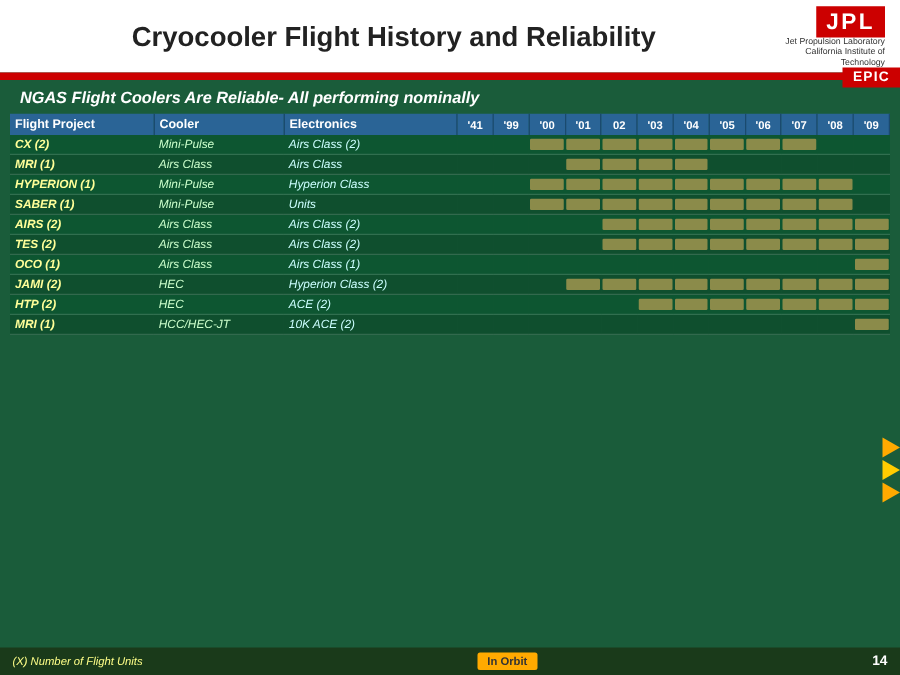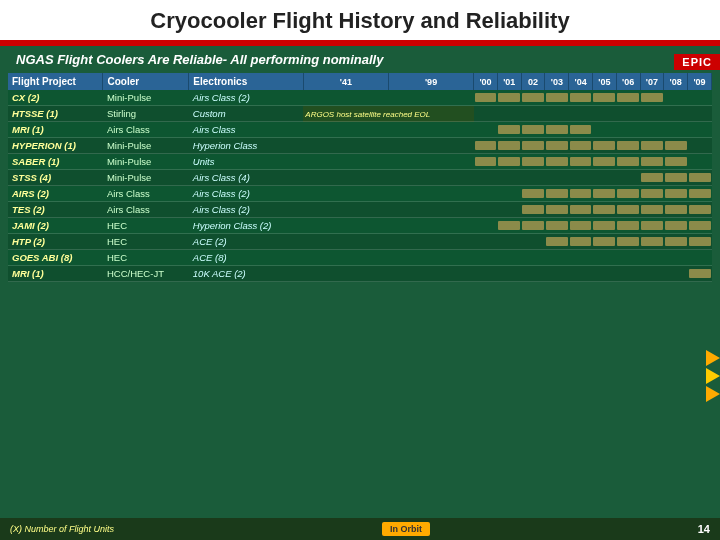--- a/index.html
+++ b/index.html
@@ -162,20 +162,21 @@
     }
 
     .flight-table tbody td.project {
       font-weight: bold;
       color: #ffff99;
       font-style: italic;
     }
 
     .flight-table tbody td.cooler {
       color: #ccffcc;
+      font-style: italic;
       margin-left: 28px;
     }
 
     .flight-table tbody td.electronics {
       color: #ccffff;
       font-style: italic;
     }
 
     .argos-note {
       color: #ffff88;
@@ -241,20 +242,27 @@
     table.flight-table colgroup col.cool { width: 60px; }
     table.flight-table colgroup col.elec { width: 80px; }
     table.flight-table colgroup col.yr { width: 18px; }
   </style>
 </head>
 <body>
 
 <div class="top-panel">
   <div class="main-title">Cryocooler Flight History and Reliability</div>
 
+  <div class="jpl-logo">
+    <div class="jpl-badge">JPL</div>
+    <div class="jpl-sub">
+      <span>Jet Propulsion Laboratory</span><br>
+      <span>California Institute of Technology</span>
+    </div>
+  </div>
 </div>
 
 <div class="red-stripe"></div>
 
 <div class="epic-badge">EPIC</div>
 
 <div class="subtitle">NGAS Flight Coolers Are Reliable- All performing nominally</div>
 
 <div class="content-area">
   <table class="flight-table">
@@ -322,36 +330,20 @@
           <td style="padding: 1px;">
             <div style="height: 9px; border-radius: 1px; background: rgb(139, 139, 74);"></div>
           </td>
           <td style="padding: 1px;">
             <div style="height: 9px; border-radius: 1px; background: rgb(139, 139, 74);"></div>
           </td>
           <td style="padding: 1px;"></td>
           <td style="padding: 1px;"></td>
         </tr>
         <tr>
-          <td class="project">HTSSE (1)</td>
-          <td class="cooler">Stirling</td>
-          <td class="electronics">Custom</td>
-          <td colspan="2" style="background: rgba(80, 80, 0, 0.3); padding: 1px 2px;"><span class="argos-note">ARGOS host satellite reached EOL</span></td>
-          <td style="padding: 2px 1px;"></td>
-          <td style="padding: 2px 1px;"></td>
-          <td style="padding: 2px 1px;"></td>
-          <td style="padding: 2px 1px;"></td>
-          <td style="padding: 2px 1px;"></td>
-          <td style="padding: 2px 1px;"></td>
-          <td style="padding: 2px 1px;"></td>
-          <td style="padding: 2px 1px;"></td>
-          <td style="padding: 2px 1px;"></td>
-          <td style="padding: 2px 1px;"></td>
-        </tr>
-        <tr>
           <td class="project">MRI (1)</td>
           <td class="cooler">Airs Class</td>
           <td class="electronics">Airs Class</td>
           <td style="padding: 1px;"></td>
           <td style="padding: 1px;"></td>
           <td style="padding: 1px;"></td>
           <td style="padding: 1px;">
             <div style="height: 9px; border-radius: 1px; background: rgb(139, 139, 74);"></div>
           </td>
           <td style="padding: 1px;">
@@ -433,43 +425,20 @@
           </td>
           <td style="padding: 1px;">
             <div style="height: 9px; border-radius: 1px; background: rgb(139, 139, 74);"></div>
           </td>
           <td style="padding: 1px;">
             <div style="height: 9px; border-radius: 1px; background: rgb(139, 139, 74);"></div>
           </td>
           <td style="padding: 1px;"></td>
         </tr>
         <tr>
-          <td class="project">STSS (4)</td>
-          <td class="cooler">Mini-Pulse</td>
-          <td class="electronics">Airs Class (4)</td>
-          <td style="padding: 1px;"></td>
-          <td style="padding: 1px;"></td>
-          <td style="padding: 1px;"></td>
-          <td style="padding: 1px;"></td>
-          <td style="padding: 1px;"></td>
-          <td style="padding: 1px;"></td>
-          <td style="padding: 1px;"></td>
-          <td style="padding: 1px;"></td>
-          <td style="padding: 1px;"></td>
-          <td style="padding: 1px;">
-            <div style="height: 9px; border-radius: 1px; background: rgb(139, 139, 74);"></div>
-          </td>
-          <td style="padding: 1px;">
-            <div style="height: 9px; border-radius: 1px; background: rgb(139, 139, 74);"></div>
-          </td>
-          <td style="padding: 1px;">
-            <div style="height: 9px; border-radius: 1px; background: rgb(139, 139, 74);"></div>
-          </td>
-        </tr>
-        <tr>
           <td class="project">AIRS (2)</td>
           <td class="cooler">Airs Class</td>
           <td class="electronics">Airs Class (2)</td>
           <td style="padding: 1px;"></td>
           <td style="padding: 1px;"></td>
           <td style="padding: 1px;"></td>
           <td style="padding: 1px;"></td>
           <td style="padding: 1px;">
             <div style="height: 9px; border-radius: 1px; background: rgb(139, 139, 74);"></div>
           </td>
@@ -522,20 +491,39 @@
             <div style="height: 9px; border-radius: 1px; background: rgb(139, 139, 74);"></div>
           </td>
           <td style="padding: 1px;">
             <div style="height: 9px; border-radius: 1px; background: rgb(139, 139, 74);"></div>
           </td>
           <td style="padding: 1px;">
             <div style="height: 9px; border-radius: 1px; background: rgb(139, 139, 74);"></div>
           </td>
         </tr>
         <tr>
+          <td class="project">OCO (1)</td>
+          <td class="cooler">Airs Class</td>
+          <td class="electronics">Airs Class (1)</td>
+          <td style="padding: 1px;"></td>
+          <td style="padding: 1px;"></td>
+          <td style="padding: 1px;"></td>
+          <td style="padding: 1px;"></td>
+          <td style="padding: 1px;"></td>
+          <td style="padding: 1px;"></td>
+          <td style="padding: 1px;"></td>
+          <td style="padding: 1px;"></td>
+          <td style="padding: 1px;"></td>
+          <td style="padding: 1px;"></td>
+          <td style="padding: 1px;"></td>
+          <td style="padding: 1px;">
+            <div style="height: 9px; border-radius: 1px; background: rgb(139, 139, 74);"></div>
+          </td>
+        </tr>
+        <tr>
           <td class="project">JAMI (2)</td>
           <td class="cooler">HEC</td>
           <td class="electronics">Hyperion Class (2)</td>
           <td style="padding: 1px;"></td>
           <td style="padding: 1px;"></td>
           <td style="padding: 1px;"></td>
           <td style="padding: 1px;">
             <div style="height: 9px; border-radius: 1px; background: rgb(139, 139, 74);"></div>
           </td>
           <td style="padding: 1px;">
@@ -586,37 +574,20 @@
           </td>
           <td style="padding: 1px;">
             <div style="height: 9px; border-radius: 1px; background: rgb(139, 139, 74);"></div>
           </td>
           <td style="padding: 1px;">
             <div style="height: 9px; border-radius: 1px; background: rgb(139, 139, 74);"></div>
           </td>
           <td style="padding: 1px;">
             <div style="height: 9px; border-radius: 1px; background: rgb(139, 139, 74);"></div>
           </td>
-        </tr>
-        <tr>
-          <td class="project">GOES ABI (8)</td>
-          <td class="cooler">HEC</td>
-          <td class="electronics">ACE (8)</td>
-          <td style="padding: 1px;"></td>
-          <td style="padding: 1px;"></td>
-          <td style="padding: 1px;"></td>
-          <td style="padding: 1px;"></td>
-          <td style="padding: 1px;"></td>
-          <td style="padding: 1px;"></td>
-          <td style="padding: 1px;"></td>
-          <td style="padding: 1px;"></td>
-          <td style="padding: 1px;"></td>
-          <td style="padding: 1px;"></td>
-          <td style="padding: 1px;"></td>
-          <td style="padding: 1px;"></td>
         </tr>
         <tr>
           <td class="project">MRI (1)</td>
           <td class="cooler">HCC/HEC-JT</td>
           <td class="electronics">10K ACE (2)</td>
           <td style="padding: 1px;"></td>
           <td style="padding: 1px;"></td>
           <td style="padding: 1px;"></td>
           <td style="padding: 1px;"></td>
           <td style="padding: 1px;"></td>

